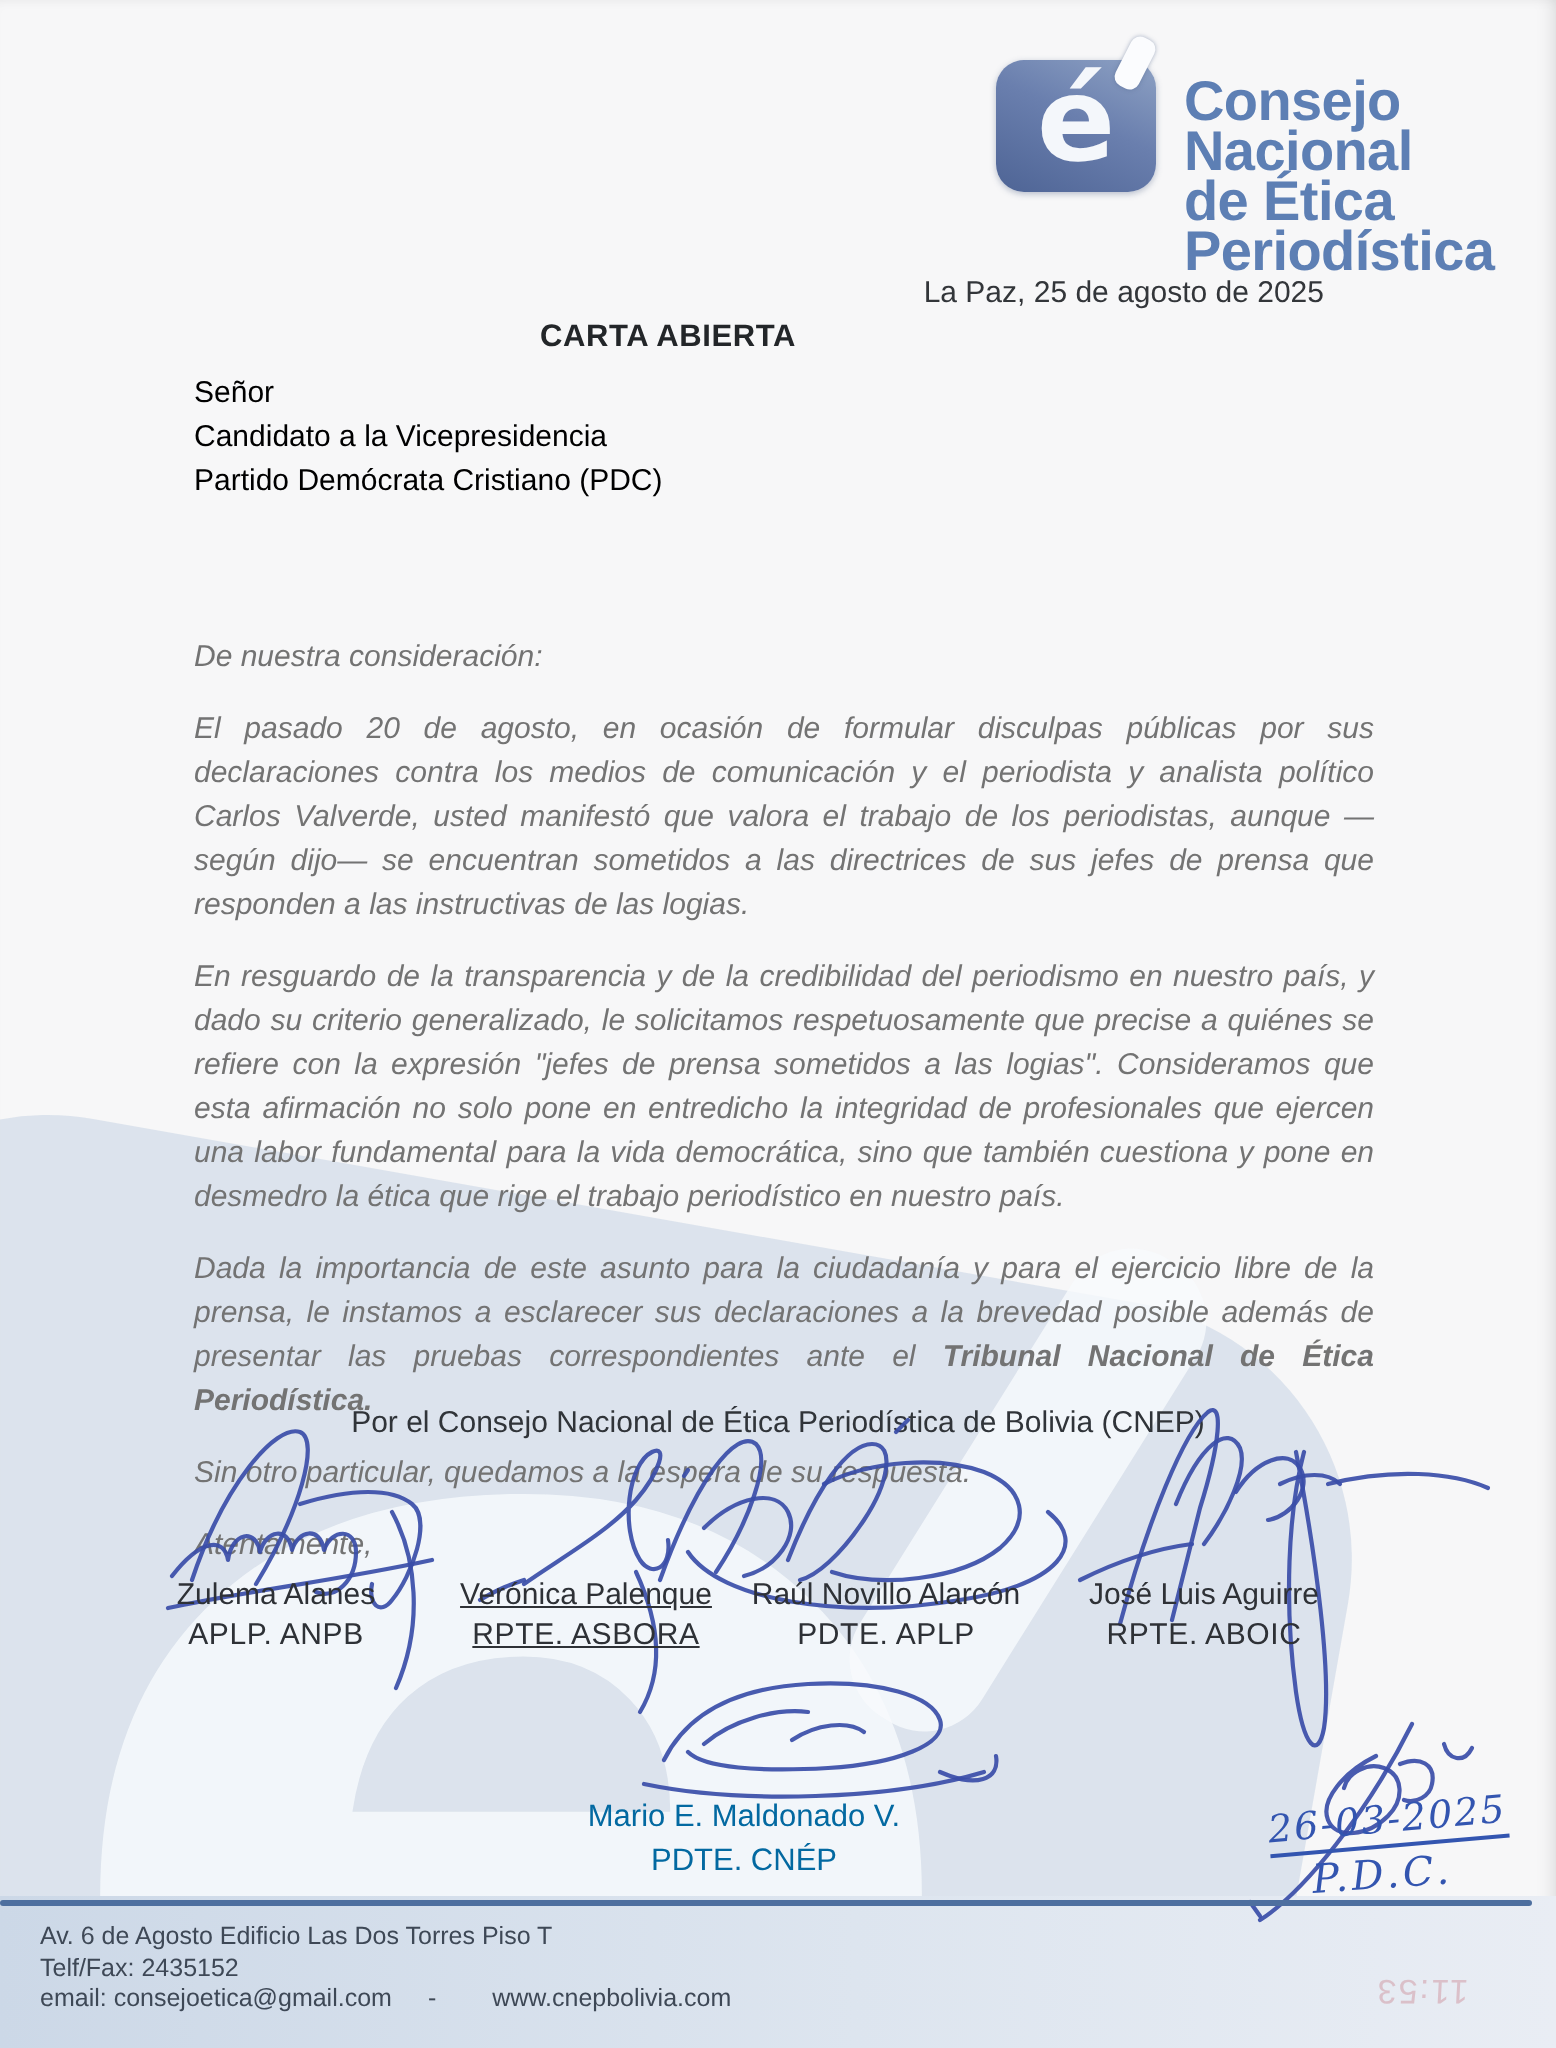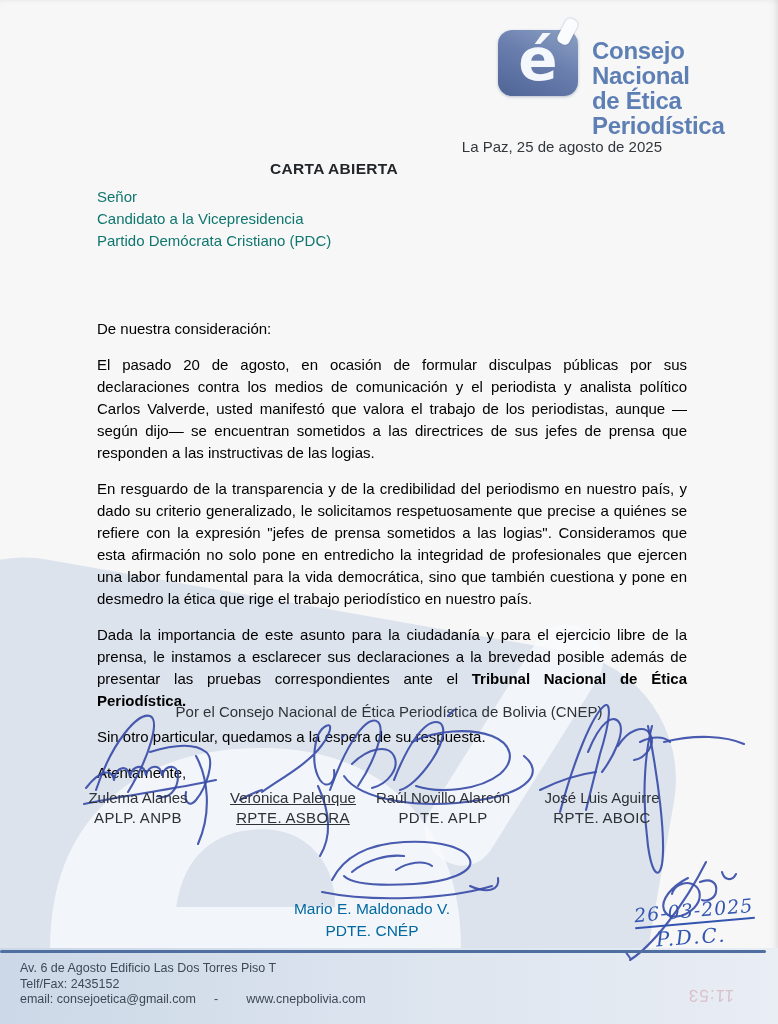--- a/index.html
+++ b/index.html
@@ -23,28 +23,28 @@
   
   .logo-box{position:absolute;left:498px;top:30px;width:80px;height:66px;border-radius:14px;
     background:linear-gradient(205deg,#8ea2c4 0%,#6a7fae 45%,#4e6495 100%);
     display:flex;align-items:center;justify-content:center;
     box-shadow:0 1px 3px rgba(60,80,120,.35);}
   .logo-box .glyph{color:#f4f7fb;font-size:58px;font-weight:bold;line-height:1;
     font-family:"DejaVu Sans",sans-serif;margin-top:-6px;}
   .logo-accent{position:absolute;left:561px;top:18px;width:13px;height:27px;border-radius:5px;
     background:#fbfcfe;transform:rotate(27deg);box-shadow:0 0 2px rgba(80,100,140,.5);}
   .org-name{position:absolute;left:592px;top:38px;width:180px;line-height:25px;
-    font-weight:bold;color:#5d7fb4;font-size:24px;letter-spacing:-.3px;}
+    font-weight:bold;color:#5d7fb4;font-size:28px;letter-spacing:-.3px;}
   
   .dateline{position:absolute;top:138px;right:116px;font-size:15px;color:#33363a;}
   .title{position:absolute;top:160px;left:0;width:668px;text-align:center;
     font-weight:bold;font-size:15.5px;color:#232629;letter-spacing:.3px;}
-  .recipient{position:absolute;top:186px;left:97px;font-size:15px;line-height:22px;color:#0f766e;}
+  .recipient{position:absolute;top:186px;left:97px;font-size:15px;line-height:22px;color:#000000;}
   .body-col{position:absolute;top:318px;left:97px;width:590px;font-size:15px;
-    line-height:22px;color:#000000;}
+    line-height:22px;color:#737373;font-style:italic;}
   .body-col p{margin:0 0 14px 0;text-align:justify;}
   .body-col p.nojust{text-align:left;}
   .on-behalf{position:absolute;top:703px;left:0;width:778px;text-align:center;
     font-size:15px;color:#303439;}
   
   .sig-name{position:absolute;font-size:15px;line-height:20px;text-align:center;color:#2e3136;}
   .sig-name .role{letter-spacing:.3px;}
   .central-sig{position:absolute;top:898px;left:277px;width:190px;text-align:center;
     font-size:15.5px;line-height:22px;color:#0369a1;}
   .ink-layer{position:absolute;left:0;top:690px;width:778px;height:334px;pointer-events:none;}

